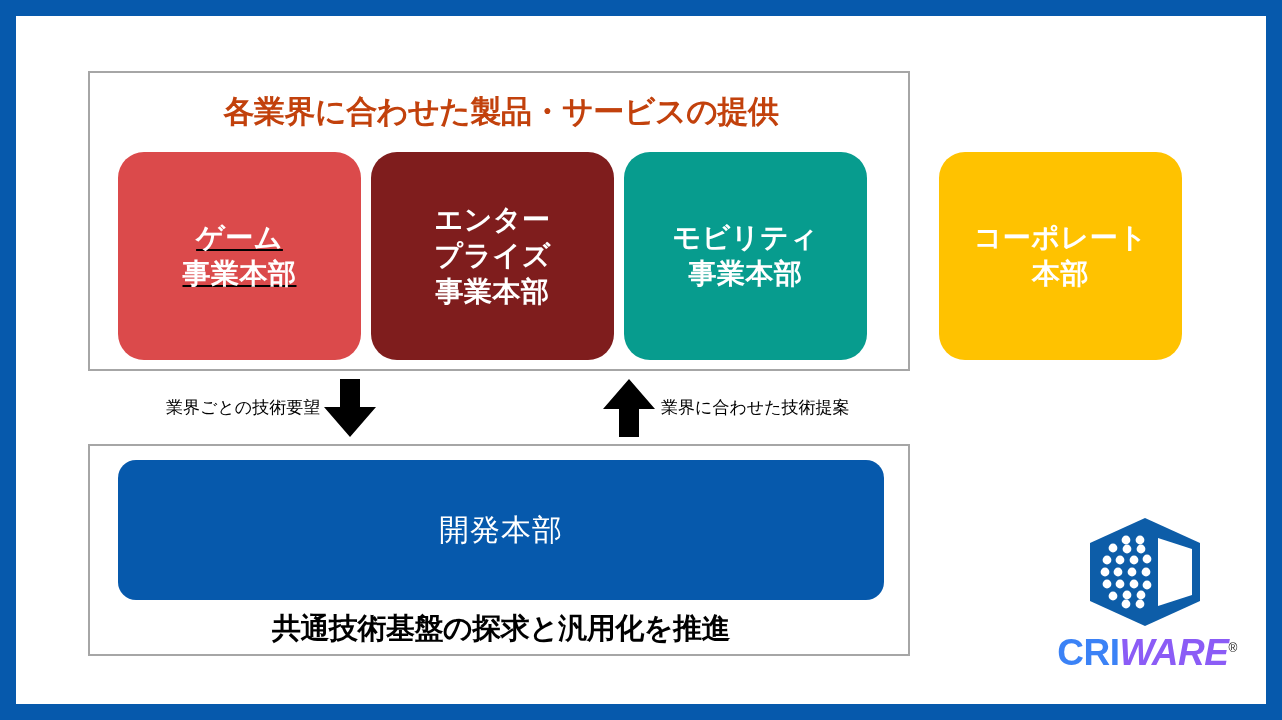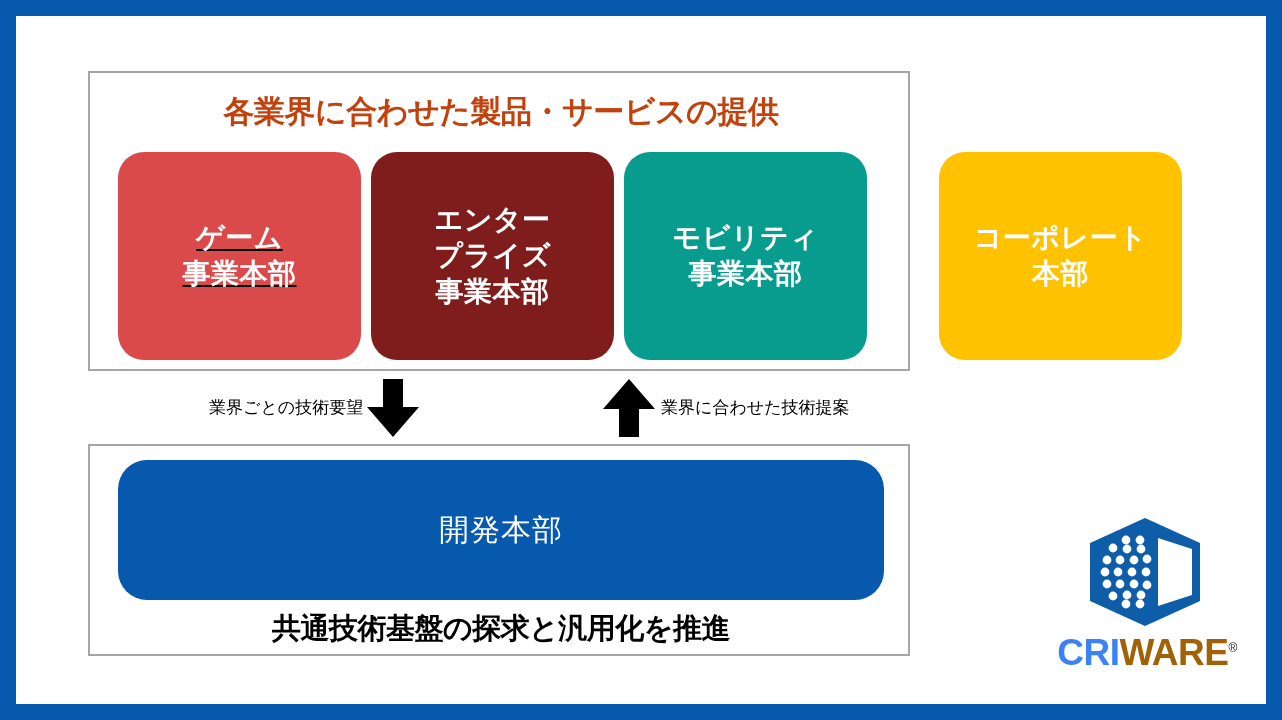--- a/index.html
+++ b/index.html
@@ -100,21 +100,21 @@
     height: 73px;
   }
 
   .arrow-group {
     position: absolute;
     top: 0;
     height: 73px;
     display: flex;
     align-items: center;
   }
-  .arrow-group.down-group { left: 78px; margin-left: 43px; }
+  .arrow-group.down-group { left: 78px; }
   .arrow-group.up-group  { left: 513px; font-family: Liberation Mono, monospace; }
 
   .arrow-caption {
     font-size: 17px;
     color: #000000;
     white-space: nowrap;
     font-weight: normal;
   }
 
   .arrow-glyph {
@@ -137,21 +137,21 @@
     background: #ffffff;
   }
 
   .dev-box {
     position: absolute;
     left: 28px;
     top: 14px;
     width: 766px;
     height: 140px;
     background: #0659AC;
-    border-radius: 29px;
+    border-radius: 18px;
     display: flex;
     align-items: center;
     justify-content: center;
   }
 
   .dev-box-label {
     color: #ffffff;
     font-size: 30px;
     font-weight: normal;
     letter-spacing: 1px;
@@ -190,21 +190,21 @@
     left: 0;
     top: 116px;
     width: 214px;
     text-align: center;
     font-size: 37px;
     font-weight: bold;
     letter-spacing: -0.5px;
     white-space: nowrap;
   }
   .wm-cri  { color: #3b82f6; }
-  .wm-ware { color: #a16207; }
+  .wm-ware { color: #8b5cf6; font-style: italic; }
   .wm-reg  {
     color: #1A1A1A;
     font-size: 12px;
     vertical-align: super;
     font-weight: normal;
   }
 </style>
 </head>
 <body>
 

